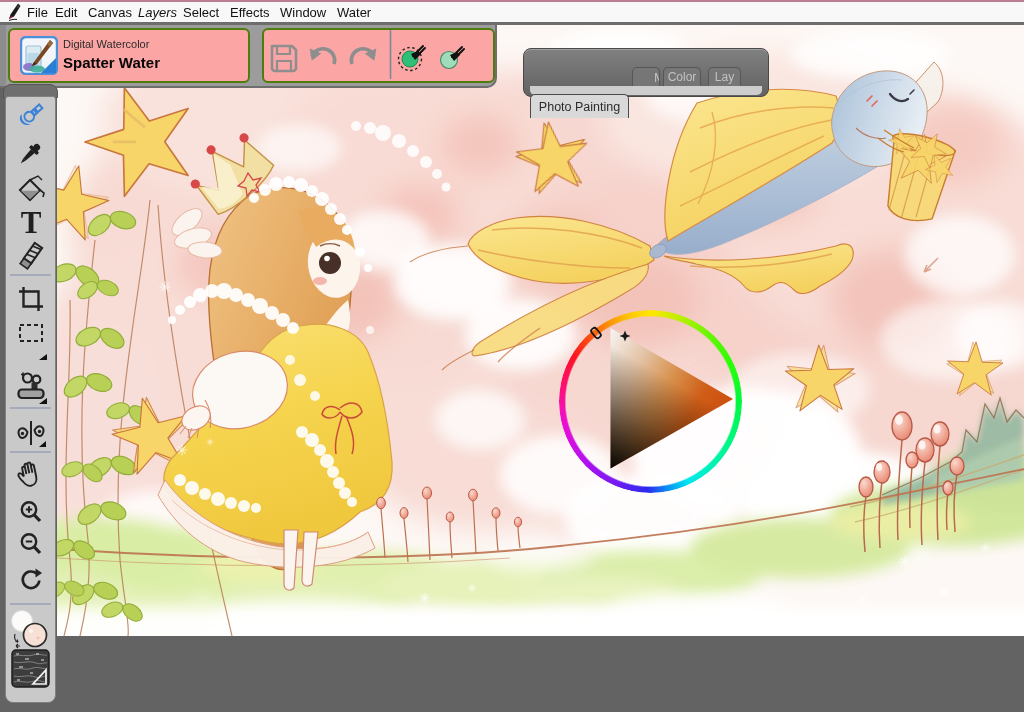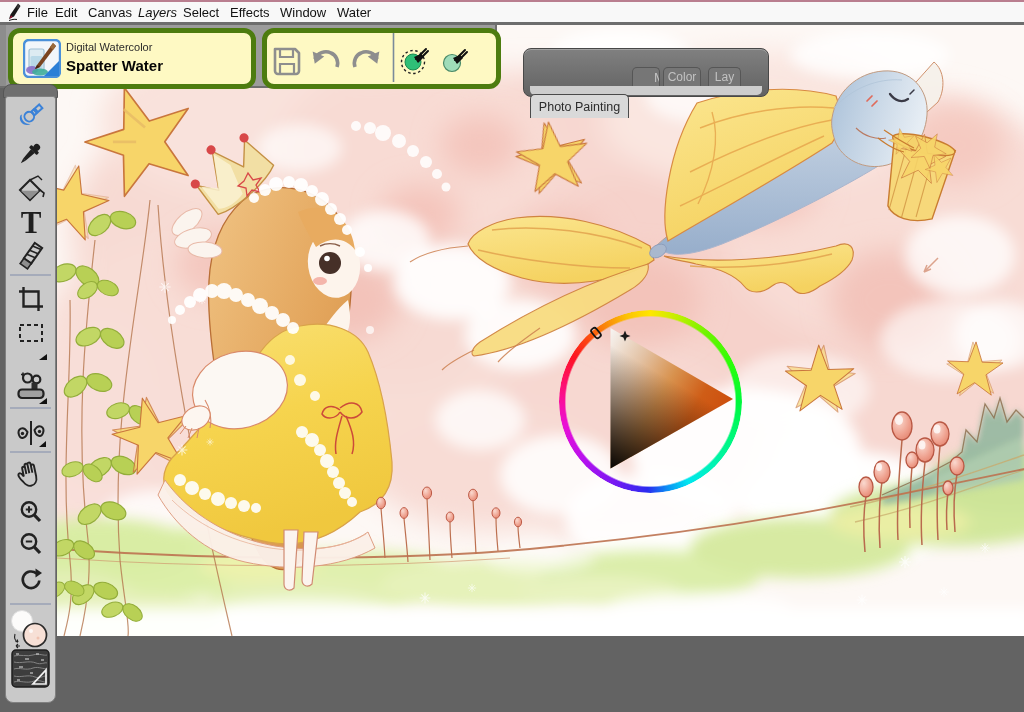--- a/index.html
+++ b/index.html
@@ -14,21 +14,21 @@
       #fc4a10 315deg, #fa8a0a 330deg, #fcc405 345deg, #ffe600 360deg);
     -webkit-mask:radial-gradient(closest-side,transparent 92.2%,#000 94%);
     mask:radial-gradient(closest-side,transparent 92.2%,#000 94%);}
   #wheelmk{left:580px;top:315px;width:70px;height:45px;z-index:4;}
   #menubar{left:0;top:0;width:1024px;height:25px;z-index:10;
     background:linear-gradient(#b97e8f 0,#b97e8f 2px,#f8f8f8 2px,#f8f8f8 22px,#6d6d6d 22px,#6d6d6d 25px);}
   .mi{position:absolute;top:5px;font-size:13px;color:#111;}
   #tframe{left:0;top:25px;width:495px;height:61px;background:#9c9c9c;z-index:11;
     border-right:2px solid #6e6e6e;border-bottom:2px solid #6e6e6e;border-radius:0 0 10px 0;}
   #tframe .lstrip{left:0;top:0;width:6px;height:61px;background:#8d8d8d;}
-  .panel{position:absolute;top:3px;height:51px;background:#fef9c3;border:5px solid #4d7c0f;border-radius:12px;}
+  .panel{position:absolute;top:3px;height:51px;background:#fca5a5;border:2px solid #4d7c0f;border-radius:6px;}
   #panel1{left:8px;width:238px;}
   #panel2{left:262px;width:229px;}
   #pppanel{left:523px;top:48px;width:246px;height:49px;z-index:12;border-radius:8px;
     background:linear-gradient(#808080,#626262);border:1px solid #484848;box-sizing:border-box;
     box-shadow:inset 0 1px 0 rgba(170,170,170,.8);}
   #ppstrip{left:6px;top:37px;width:232px;height:9px;background:#cdcdcd;border-radius:0 0 5px 5px;}
   .tab{position:absolute;top:18px;height:19px;background:#767676;border:1px solid #565656;
     border-bottom:none;border-radius:5px 5px 0 0;color:#c2c2c2;font-size:12px;text-align:center;
     line-height:19px;overflow:hidden;box-sizing:border-box;}
   #tabactive{left:6px;top:13px;width:99px;height:24px;background:#d9d9d9;border:1px solid #4a4a4a;

